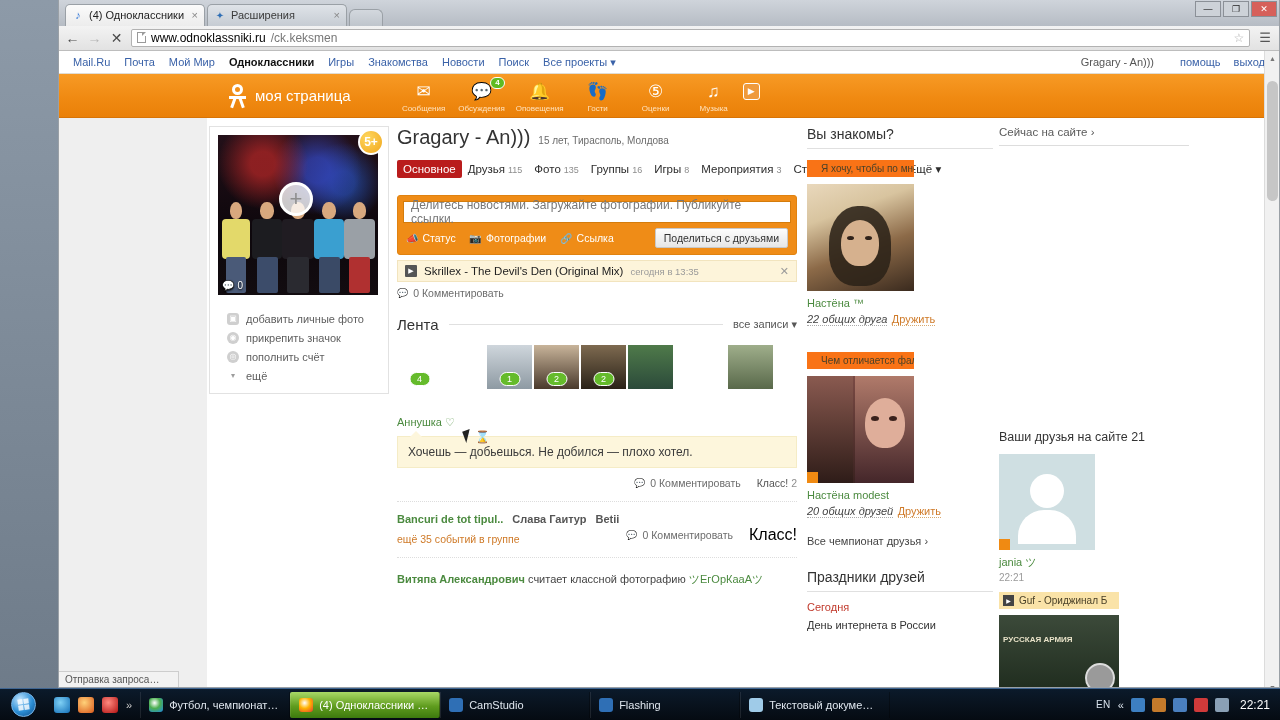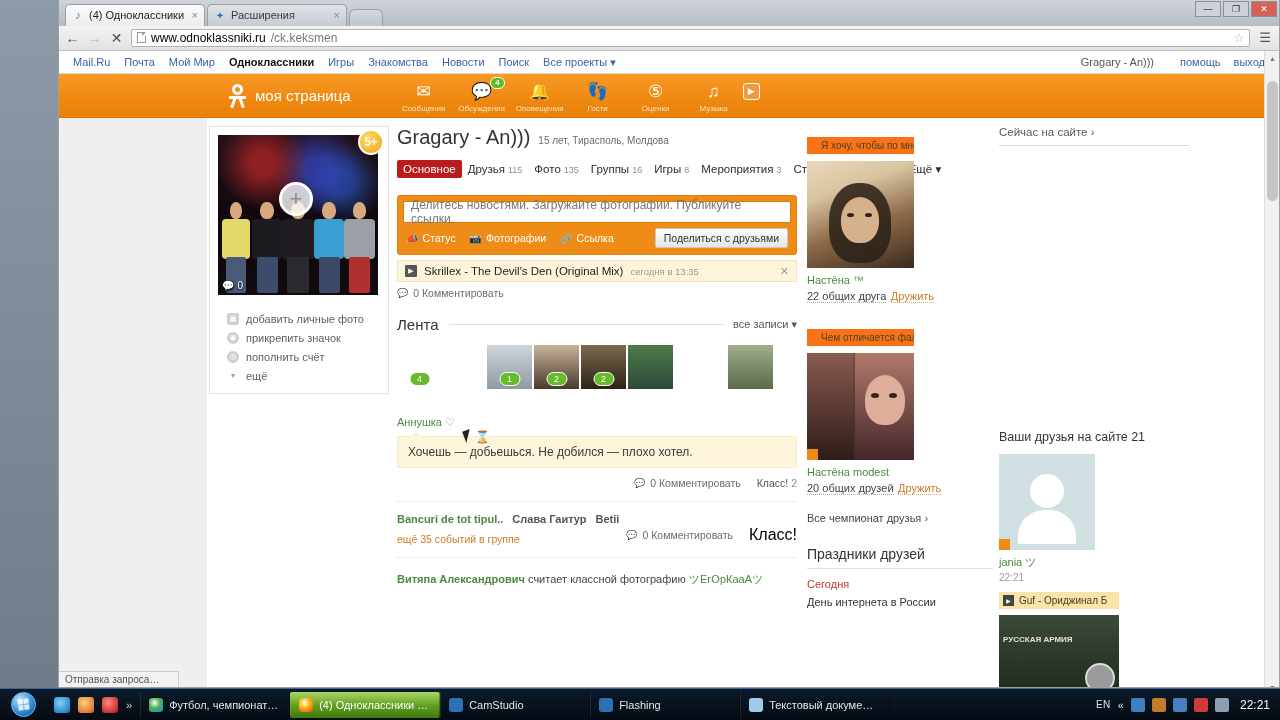--- a/index.html
+++ b/index.html
@@ -305,21 +305,21 @@
     padding: 3px 14px; margin-top: 11px; position: relative; max-width: 107px;
     white-space: nowrap; overflow: hidden;
   }
   .callout::after {
     content:''; position: absolute; left: 9px; bottom: -5px;
     border-width: 5px 5px 0 5px; border-style: solid;
     border-color: #fae3a8 transparent transparent transparent;
   }
   .fr-photo { width: 107px; height: 107px; margin-top: 3px; position: relative; overflow: hidden; }
   .fr-name { font-size: 11px; color: #4b8a3f; margin-top: 6px; }
-  .fr-mut { font-size: 11px; color: #444; margin-top: 3px; border-bottom: 1px dotted #aaa; display: inline-block; }
+  .fr-mut { font-size: 11px; color: #444; margin-top: 3px; border-bottom: 1px dotted #aaa; display: inline-block; font-style: italic; }
   .fr-add { font-size: 11px; color: #cf7a28; margin-top: 4px; border-bottom: 1px dotted #d9a96f; display: inline-block; }
   .rc-all { font-size: 11px; color: #444; margin-top: 16px; }
   .online-dot {
     position: absolute; left: 0; bottom: 0; width: 11px; height: 11px; background: #f08a12;
   }
   .hol-today { font-size: 11px; color: #c0392b; margin-top: 9px; }
   .hol-item { font-size: 11px; color: #333; margin-top: 6px; }
 
   
   .far-head { font-size: 11.5px; color: #5a5a5a; padding: 4px 0 7px 0; }
@@ -731,20 +731,21 @@
           </div>
 
           <div class="post" style="padding-top:14px;">
             <div class="post-text-line">
               <b>Витяпа Александрович</b><span> считает классной фотографию </span><span class="lnk">ツЕгОрКааАツ</span>
             </div>
           </div>
         </div>
 
         <div class="col-right">
+          <div class="rc-head">Вы знакомы?</div>
 
           <div>
             <div class="callout">Я хочу, чтобы по мне</div>
             <div class="fr-photo" style="background:linear-gradient(160deg,#e9d8bc 0%,#d8c49f 28%,#8c6a48 60%,#3a2a1e 100%);">
               <span style="position:absolute;left:22px;top:22px;width:62px;height:80px;border-radius:46% 46% 40% 40%;background:#2b2218;opacity:.88;"></span>
               <span style="position:absolute;left:34px;top:36px;width:38px;height:46px;border-radius:50% 50% 45% 45%;background:#d6b18e;"></span>
               <span style="position:absolute;left:40px;top:52px;width:7px;height:4px;border-radius:50%;background:#30221a;"></span>
               <span style="position:absolute;left:58px;top:52px;width:7px;height:4px;border-radius:50%;background:#30221a;"></span>
             </div>
             <div class="fr-name">Настёна ™</div>

